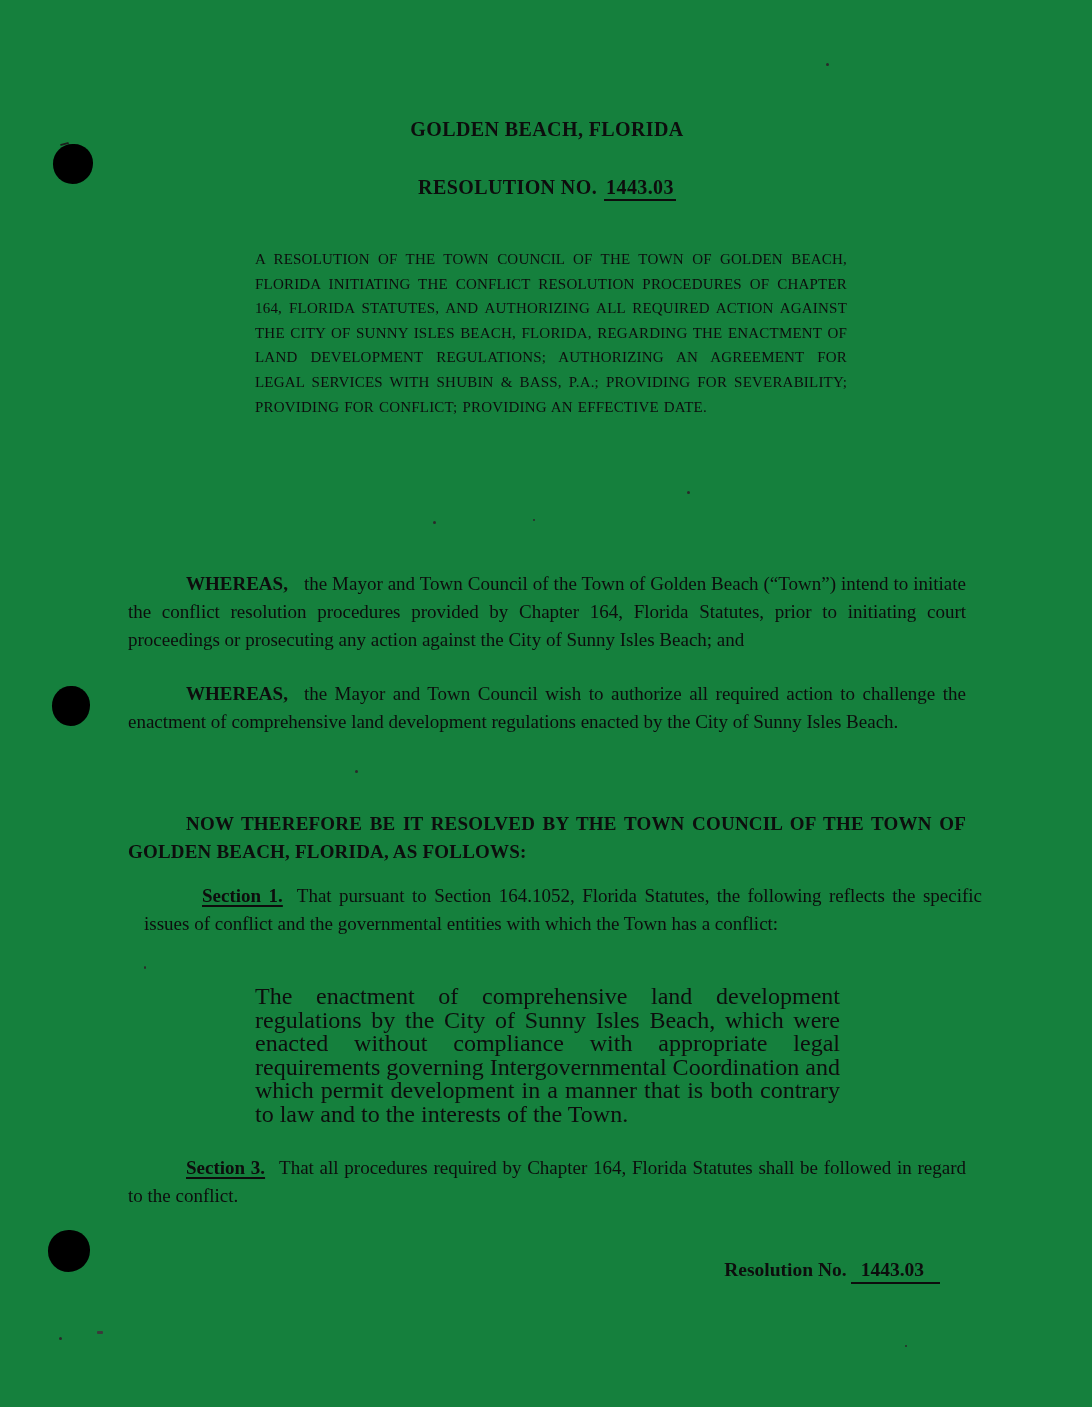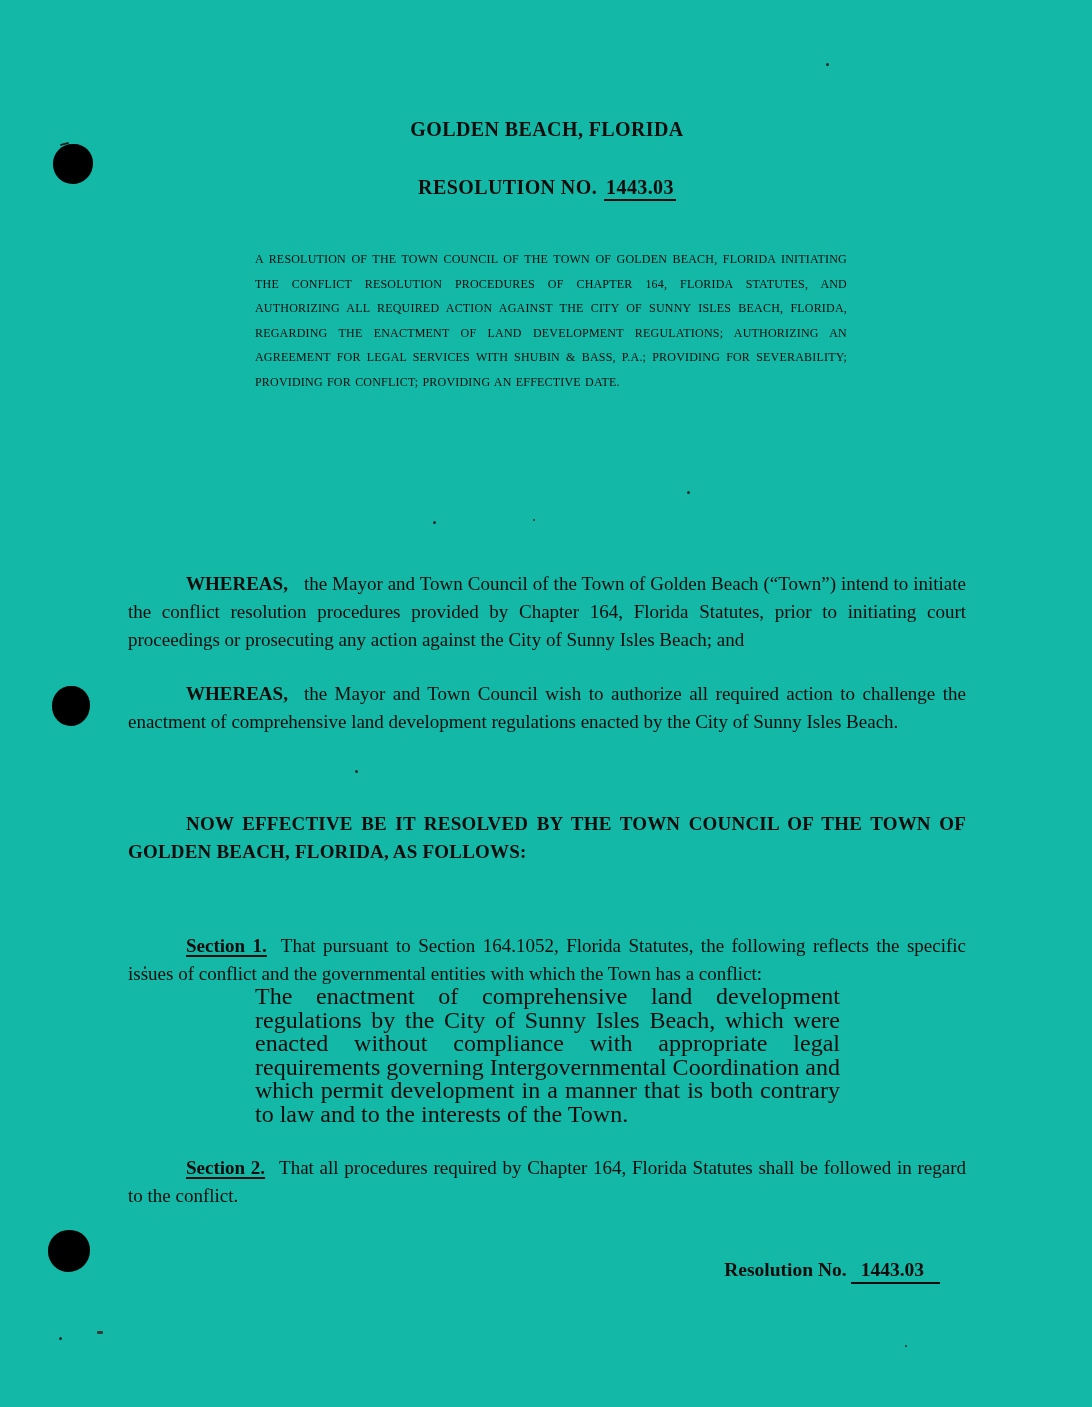--- a/index.html
+++ b/index.html
@@ -1,21 +1,21 @@
 <!DOCTYPE html>
 <html><head>
 <meta charset="utf-8">
 <style>
   html, body { margin: 0; padding: 0; background: #9a9a9a; }
   .page {
     position: relative;
     width: 1092px;
     height: 1407px;
     margin: 0 auto;
-    background: #14b8a6;
+    background: #15803d;
     color: #0d0d0d;
     font-family: "Liberation Serif", "DejaVu Serif", serif;
     overflow: hidden;
   }
 
   
   .hole-punch {
     position: absolute;
     width: 40px; height: 40px;
     background: #000;
@@ -54,42 +54,42 @@
     border-bottom: 2px solid #0d0d0d;
     padding: 0 2px 1px 2px;
     margin-left: 7px;
   }
 
   .caption {
     position: absolute;
     left: 255px;
     top: 247px;
     width: 592px;
-    font-size: 12px;
+    font-size: 15px;
     line-height: 24.6px;
     text-align: justify;
     letter-spacing: 0.2px;
     word-spacing: 1px;
     font-family: Liberation Serif, serif;
   }
 
   .body-par {
     position: absolute;
     left: 128px;
     width: 838px;
     font-size: 19px;
     line-height: 28px;
     text-align: justify;
     text-indent: 58px;
     margin: 0;
   }
   .whereas-1 { top: 570px; }
   .whereas-2 { top: 680px; }
   .resolved  { top: 810px; font-weight: bold; letter-spacing: 0.2px; }
-  .section-1 { top: 932px; }
+  .section-1 { top: 882px; margin-left: 16px; }
   .section-2 { top: 1154px; }
 
   .lead-bold { font-weight: bold; margin-right: 16px; }
   .lead-section {
     font-weight: bold;
     text-decoration: underline;
     text-underline-offset: 3px;
     text-decoration-thickness: 2px;
     margin-right: 14px;
   }
@@ -146,29 +146,29 @@
   <div class="caption">A RESOLUTION OF THE TOWN COUNCIL OF THE TOWN OF GOLDEN BEACH, FLORIDA INITIATING THE CONFLICT RESOLUTION PROCEDURES OF CHAPTER 164, FLORIDA STATUTES, AND AUTHORIZING ALL REQUIRED ACTION AGAINST THE CITY OF SUNNY ISLES BEACH, FLORIDA, REGARDING THE ENACTMENT OF LAND DEVELOPMENT REGULATIONS; AUTHORIZING AN AGREEMENT FOR LEGAL SERVICES WITH SHUBIN &amp; BASS, P.A.; PROVIDING FOR SEVERABILITY;  PROVIDING FOR CONFLICT; PROVIDING AN EFFECTIVE DATE.</div>
 
   <p class="body-par whereas-1">
     <span class="lead-bold">WHEREAS,</span><span>the Mayor and Town Council of the Town of Golden Beach (“Town”) intend to initiate the conflict resolution procedures provided by Chapter 164, Florida Statutes, prior to initiating court proceedings or prosecuting any action against the City of Sunny Isles Beach; and</span>
   </p>
 
   <p class="body-par whereas-2">
     <span class="lead-bold">WHEREAS,</span><span>the Mayor and Town Council wish to authorize all required action to challenge the enactment of comprehensive land development regulations enacted by the City of Sunny Isles Beach.</span>
   </p>
 
-  <p class="body-par resolved">NOW EFFECTIVE BE IT RESOLVED BY THE TOWN COUNCIL OF THE TOWN OF GOLDEN BEACH, FLORIDA, AS FOLLOWS:</p>
+  <p class="body-par resolved">NOW THEREFORE BE IT RESOLVED BY THE TOWN COUNCIL OF THE TOWN OF GOLDEN BEACH, FLORIDA, AS FOLLOWS:</p>
 
   <p class="body-par section-1">
     <span class="lead-section">Section 1.</span><span>That pursuant to Section 164.1052, Florida Statutes, the following reflects the specific issues of conflict and the governmental entities with which the Town has a conflict:</span>
   </p>
 
   <div class="quote">The enactment of comprehensive land development regulations by the City of Sunny Isles Beach, which were enacted without compliance with appropriate legal requirements governing Intergovernmental Coordination and which permit development in a manner that is both contrary to law and to the interests of the Town.</div>
 
   <p class="body-par section-2">
-    <span class="lead-section">Section 2.</span><span>That all procedures required by Chapter 164, Florida Statutes shall be followed in regard to the conflict.</span>
+    <span class="lead-section">Section 3.</span><span>That all procedures required by Chapter 164, Florida Statutes shall be followed in regard to the conflict.</span>
   </p>
 
   <div class="footer">
     <span>Resolution No.</span><span class="footer-num">1443.03</span>
   </div>
 
 </div>
 
 </body></html>

